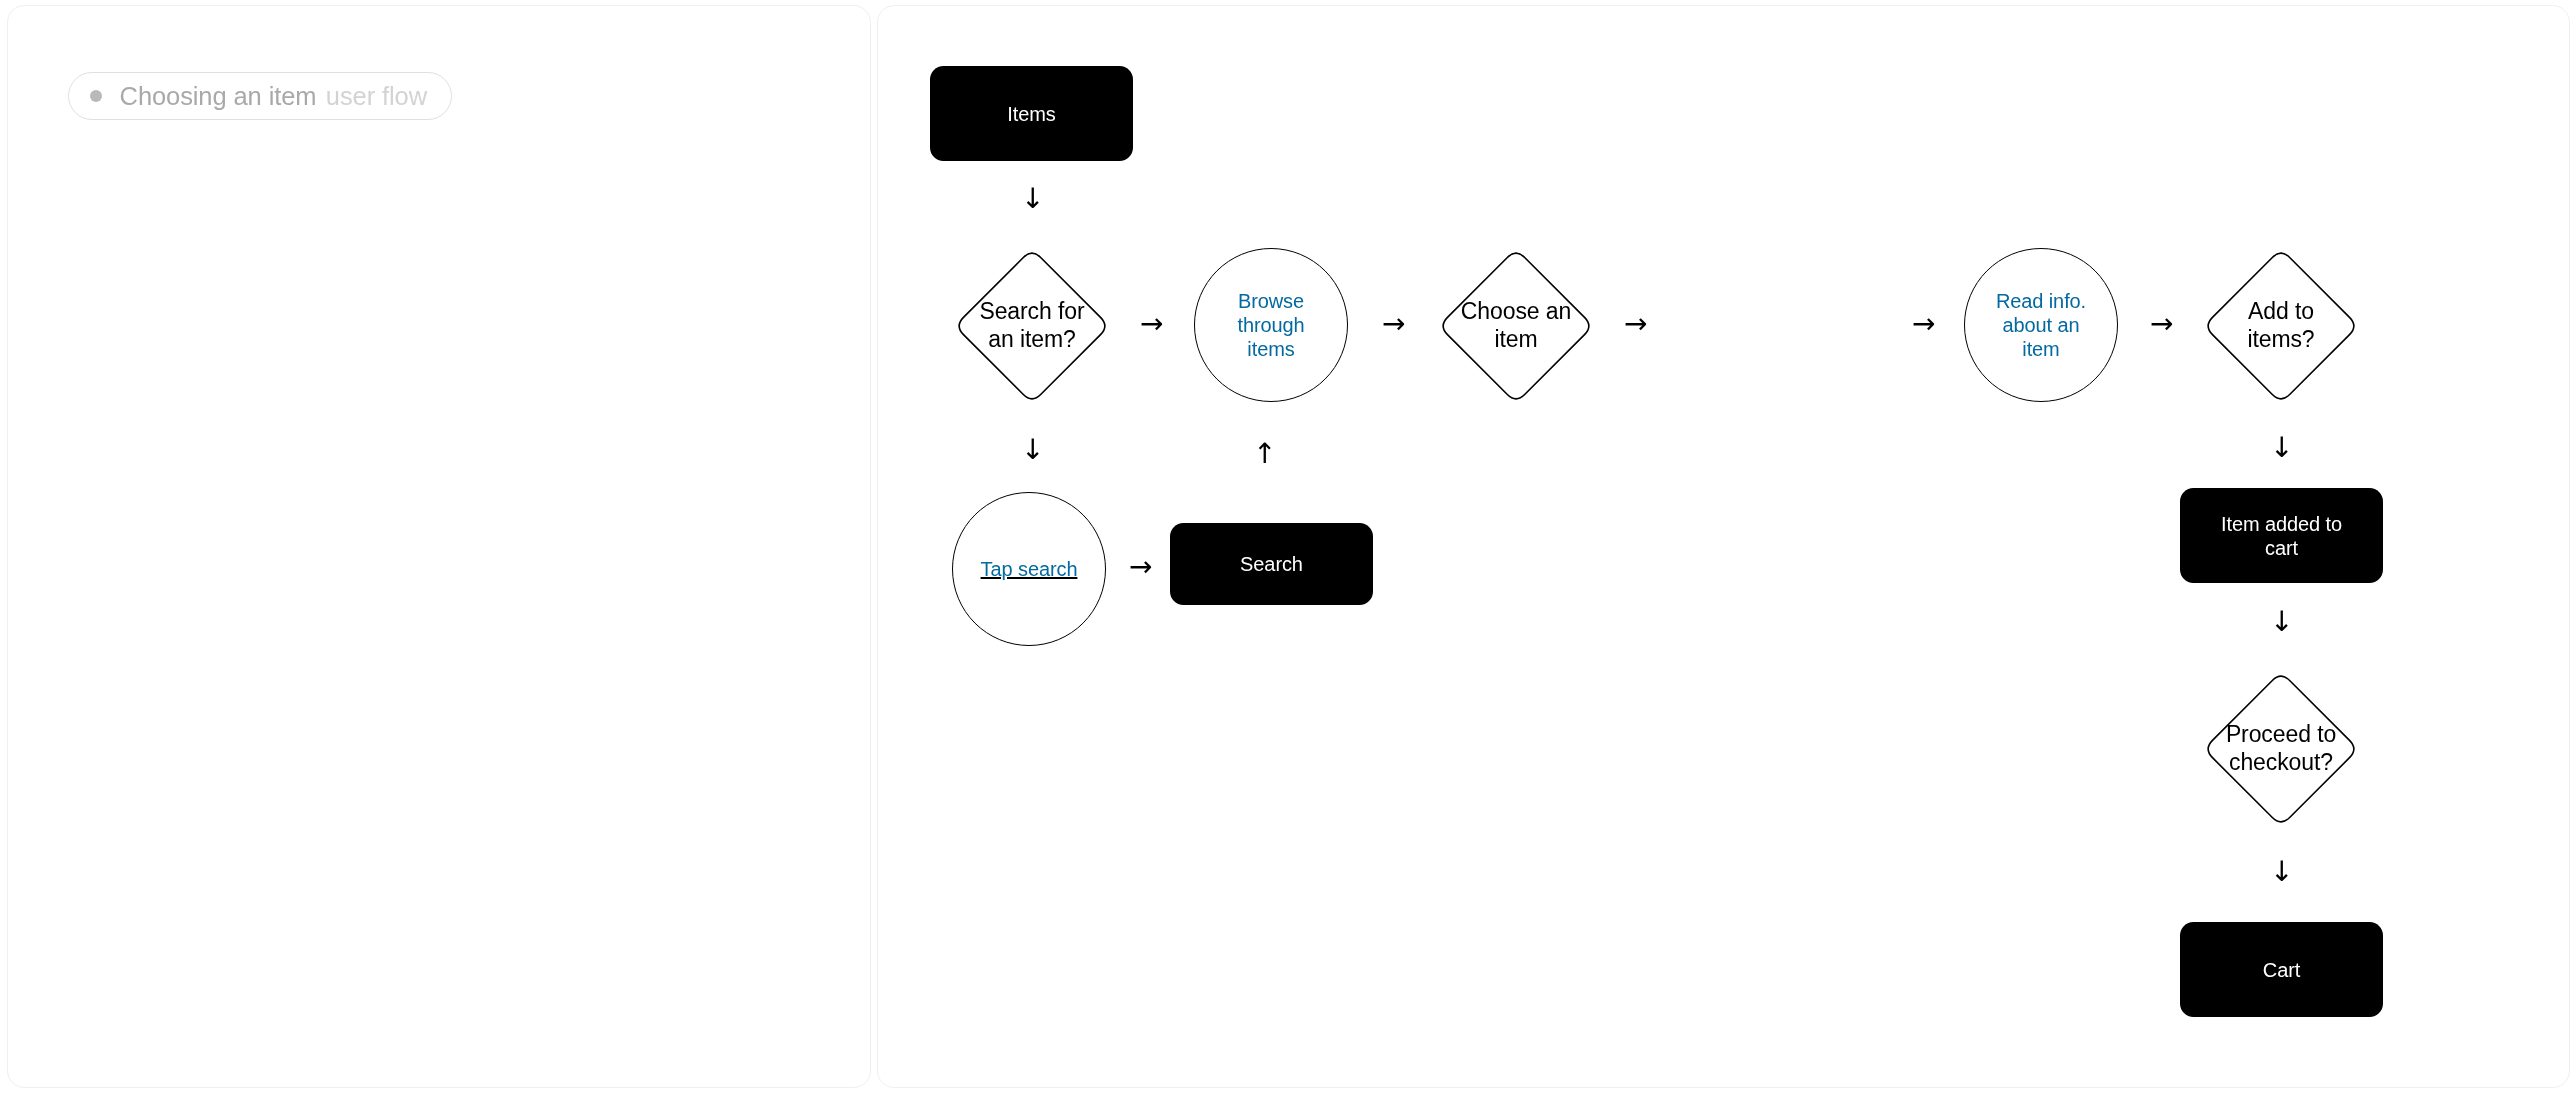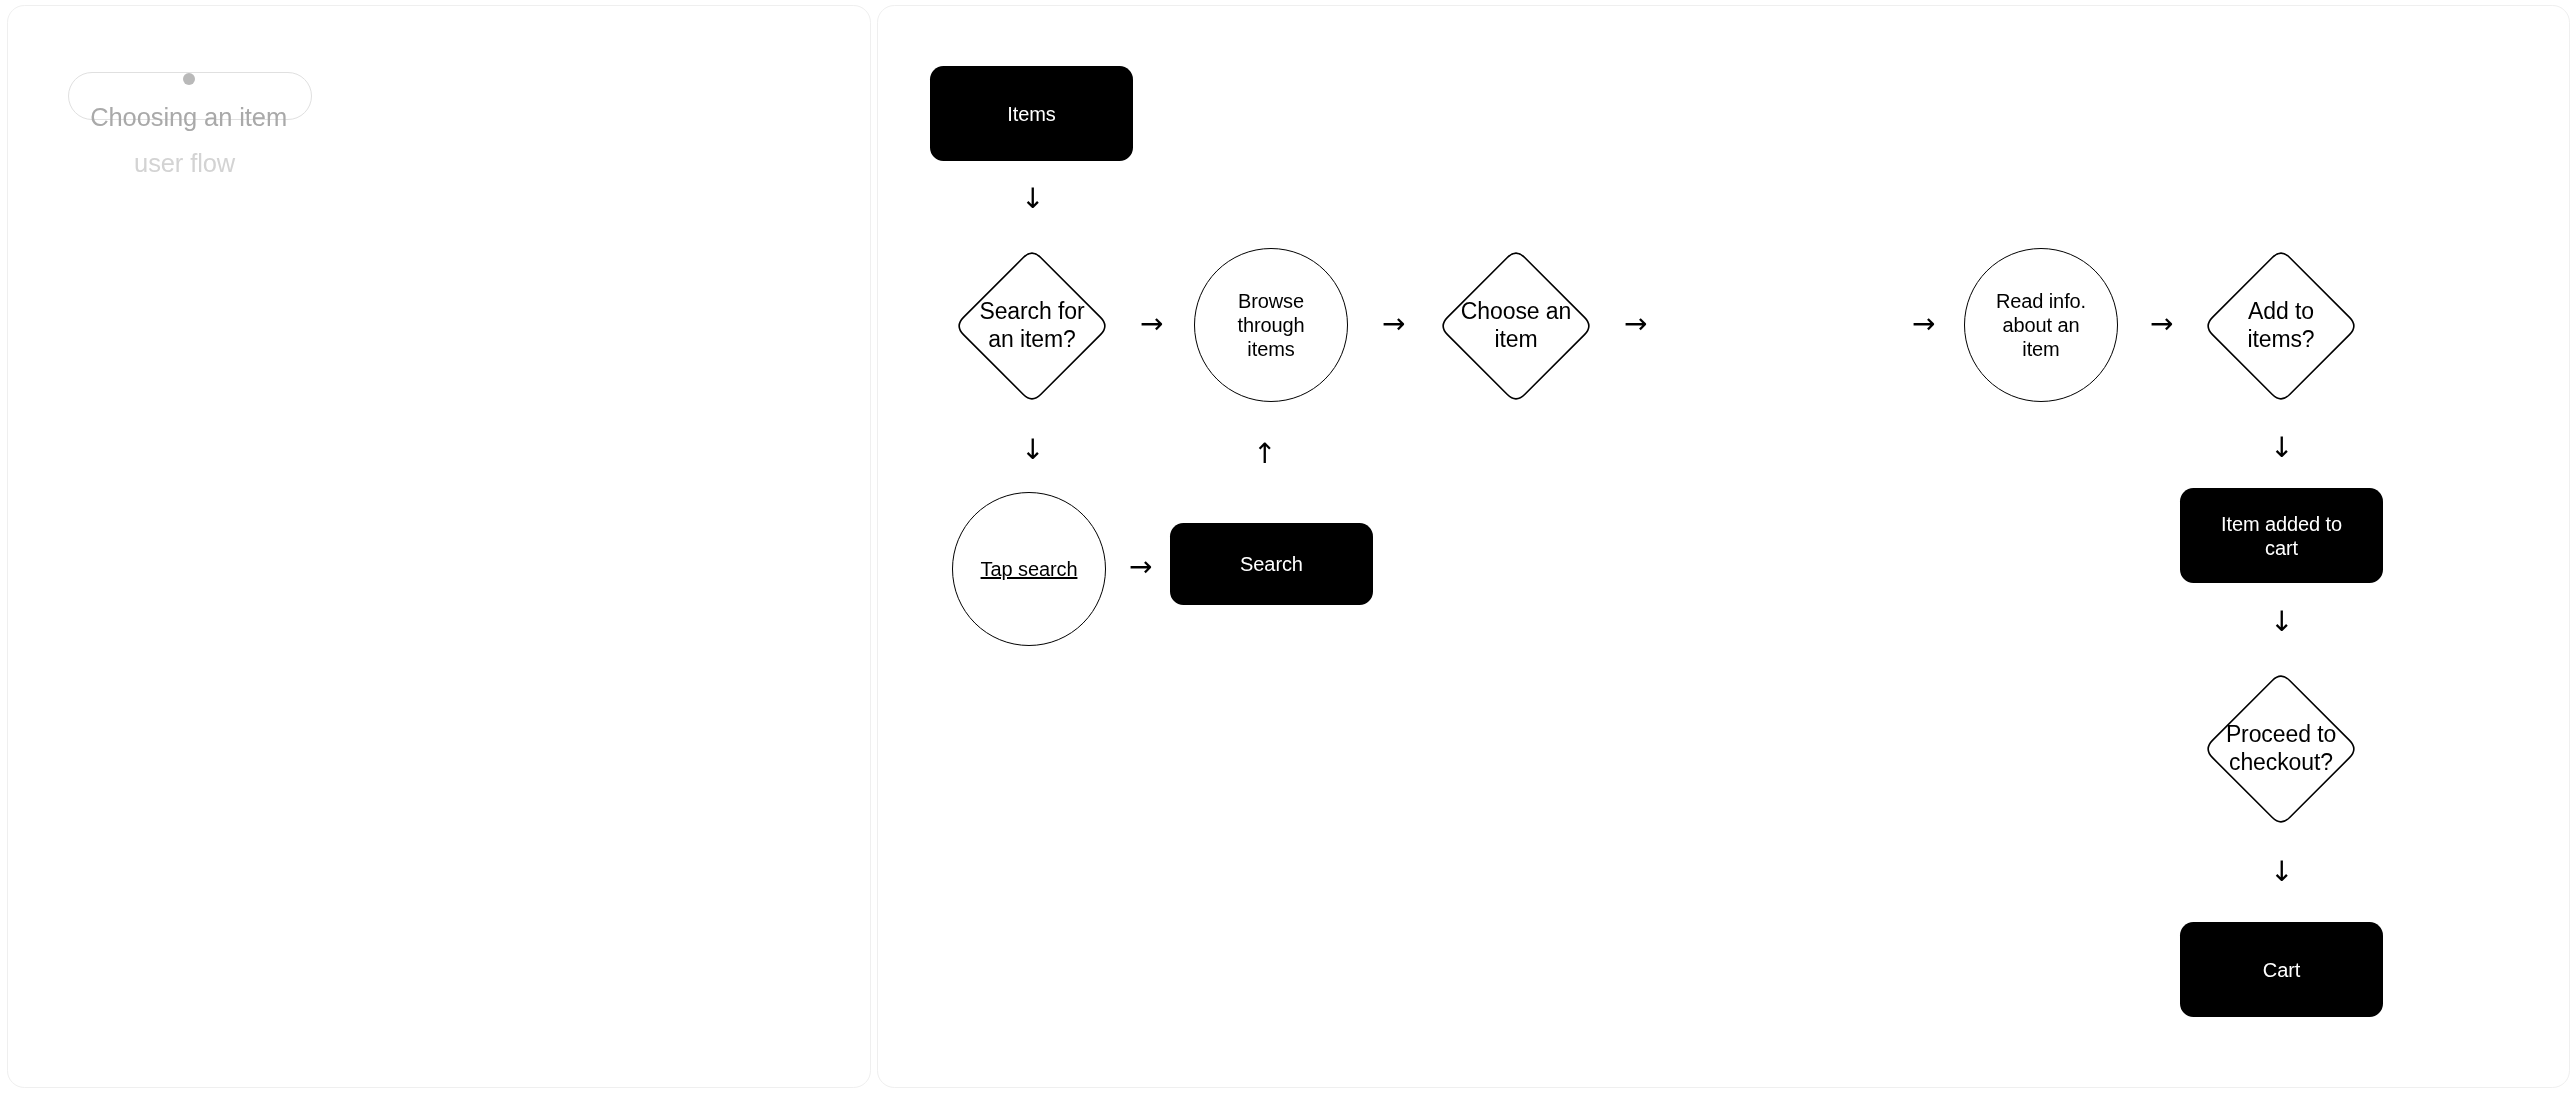--- a/index.html
+++ b/index.html
@@ -44,21 +44,20 @@
     height: 48px;
     display: flex;
     align-items: center;
     gap: 17.4px;
     padding: 0 24px 0 21.5px;
     border: 1.3px solid #e0e0e0;
     border-radius: 27px;
     box-sizing: border-box;
     background: #ffffff;
     white-space: nowrap;
-    flex-direction: column;
   }
   .chip-dot {
     width: 12px;
     height: 12px;
     border-radius: 50%;
     background: #b9b9b9;
     flex: none;
   }
   .chip-title {
     font-size: 25.5px;
@@ -111,21 +110,21 @@
     font-size: 20px;
   }
 
   
   .node.ellipse {
     border: 1.3px solid #000000;
     border-radius: 50%;
     background: #ffffff;
   }
   .node.ellipse .node-label {
-    color: #000000;
+    color: #0369a1;
     font-size: 20px;
   }
 
   
   .node.diamond {
     background: transparent;
   }
   .node.diamond svg {
     position: absolute;
     left: 0;

